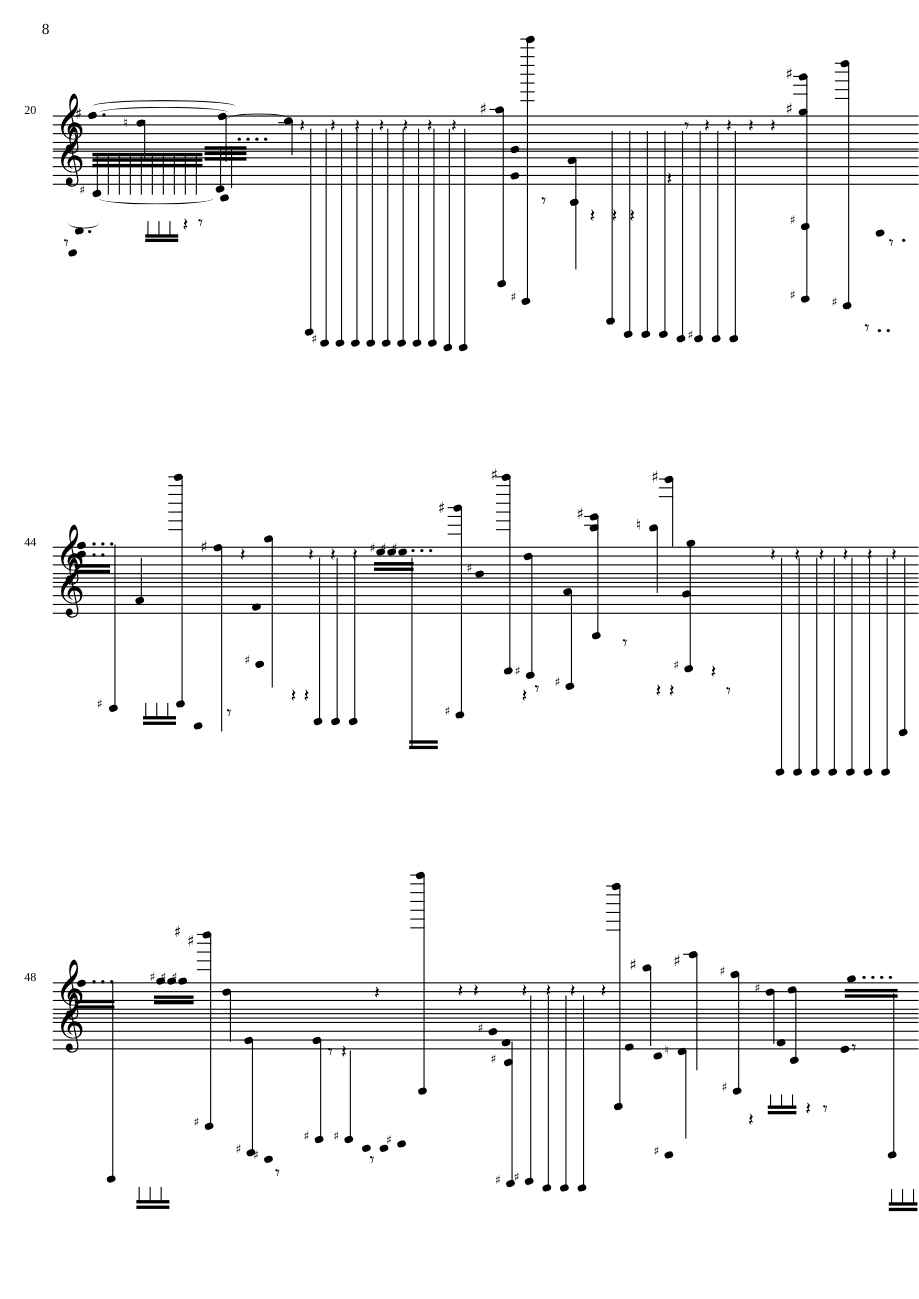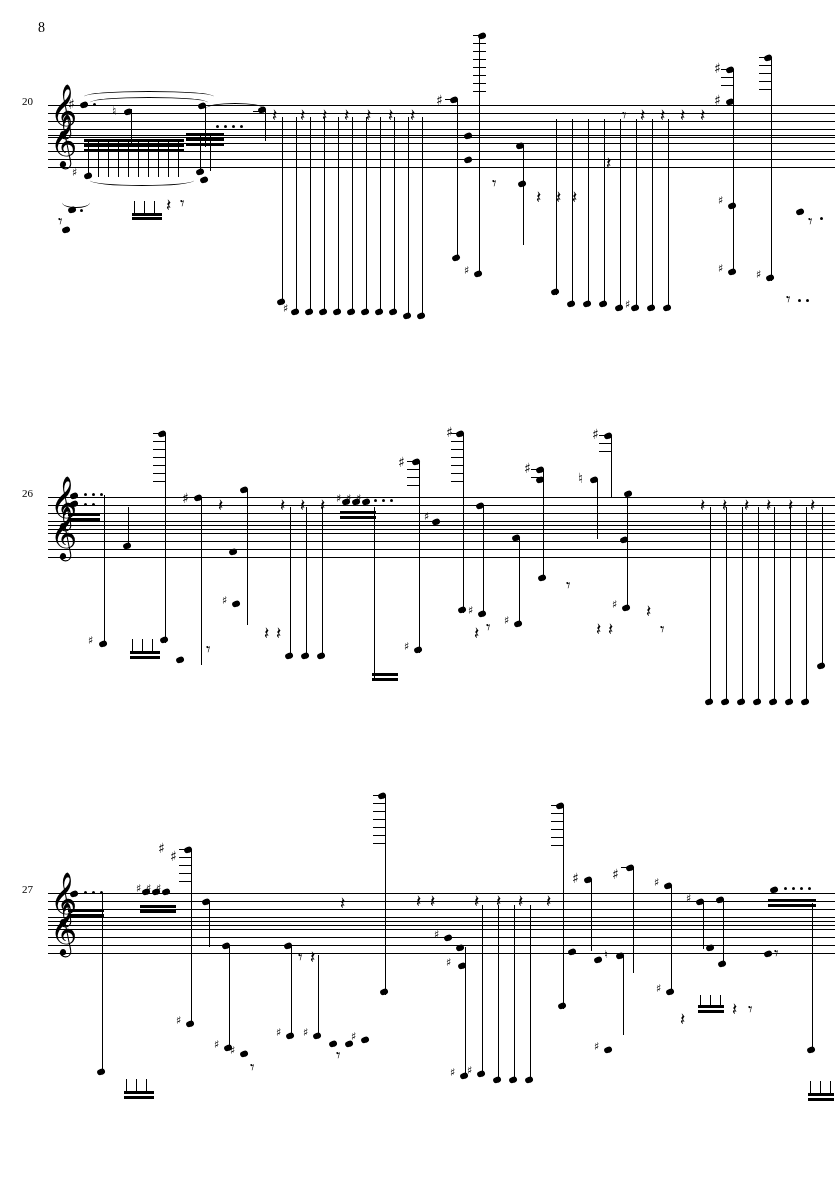--- a/index.html
+++ b/index.html
@@ -325,21 +325,21 @@
     <div class="note" style="left:796px; top:124px;"></div>
     <div class="rest" style="left:808px; top:128px;">𝄾</div>
     <div class="dot" style="left:820px; top:132px;"></div>
     <div class="rest" style="left:786px; top:206px;">𝄾</div>
     <div class="dot" style="left:798px; top:214px;"></div>
     <div class="dot" style="left:806px; top:214px;"></div>
   </div>
 
   <div class="system sys2">
 
-    <div class="measure-number" style="left:22px; top:62px;">26</div>
+    <div class="measure-number" style="left:22px; top:62px;">44</div>
 
     <div class="staff" style="top:72px;">
       <div class="ln"></div>
       <div class="ln"></div>
       <div class="ln"></div>
       <div class="ln"></div>
       <div class="ln"></div>
     </div>
     <div class="clef" style="left:50px; top:54px;">𝄞</div>
 
@@ -511,21 +511,21 @@
     <div class="note" style="left:737px; top:274px;"></div>
     <div class="note" style="left:753px; top:274px;"></div>
     <div class="note" style="left:769px; top:274px;"></div>
     <div class="note" style="left:785px; top:274px;"></div>
     <div class="note" style="left:801px; top:274px;"></div>
     <div class="note" style="left:817px; top:238px;"></div>
   </div>
 
   <div class="system sys3">
 
-    <div class="measure-number" style="left:22px; top:58px;">27</div>
+    <div class="measure-number" style="left:22px; top:58px;">48</div>
 
     <div class="staff" style="top:68px;">
       <div class="ln"></div>
       <div class="ln"></div>
       <div class="ln"></div>
       <div class="ln"></div>
       <div class="ln"></div>
     </div>
     <div class="clef" style="left:50px; top:50px;">𝄞</div>
 

